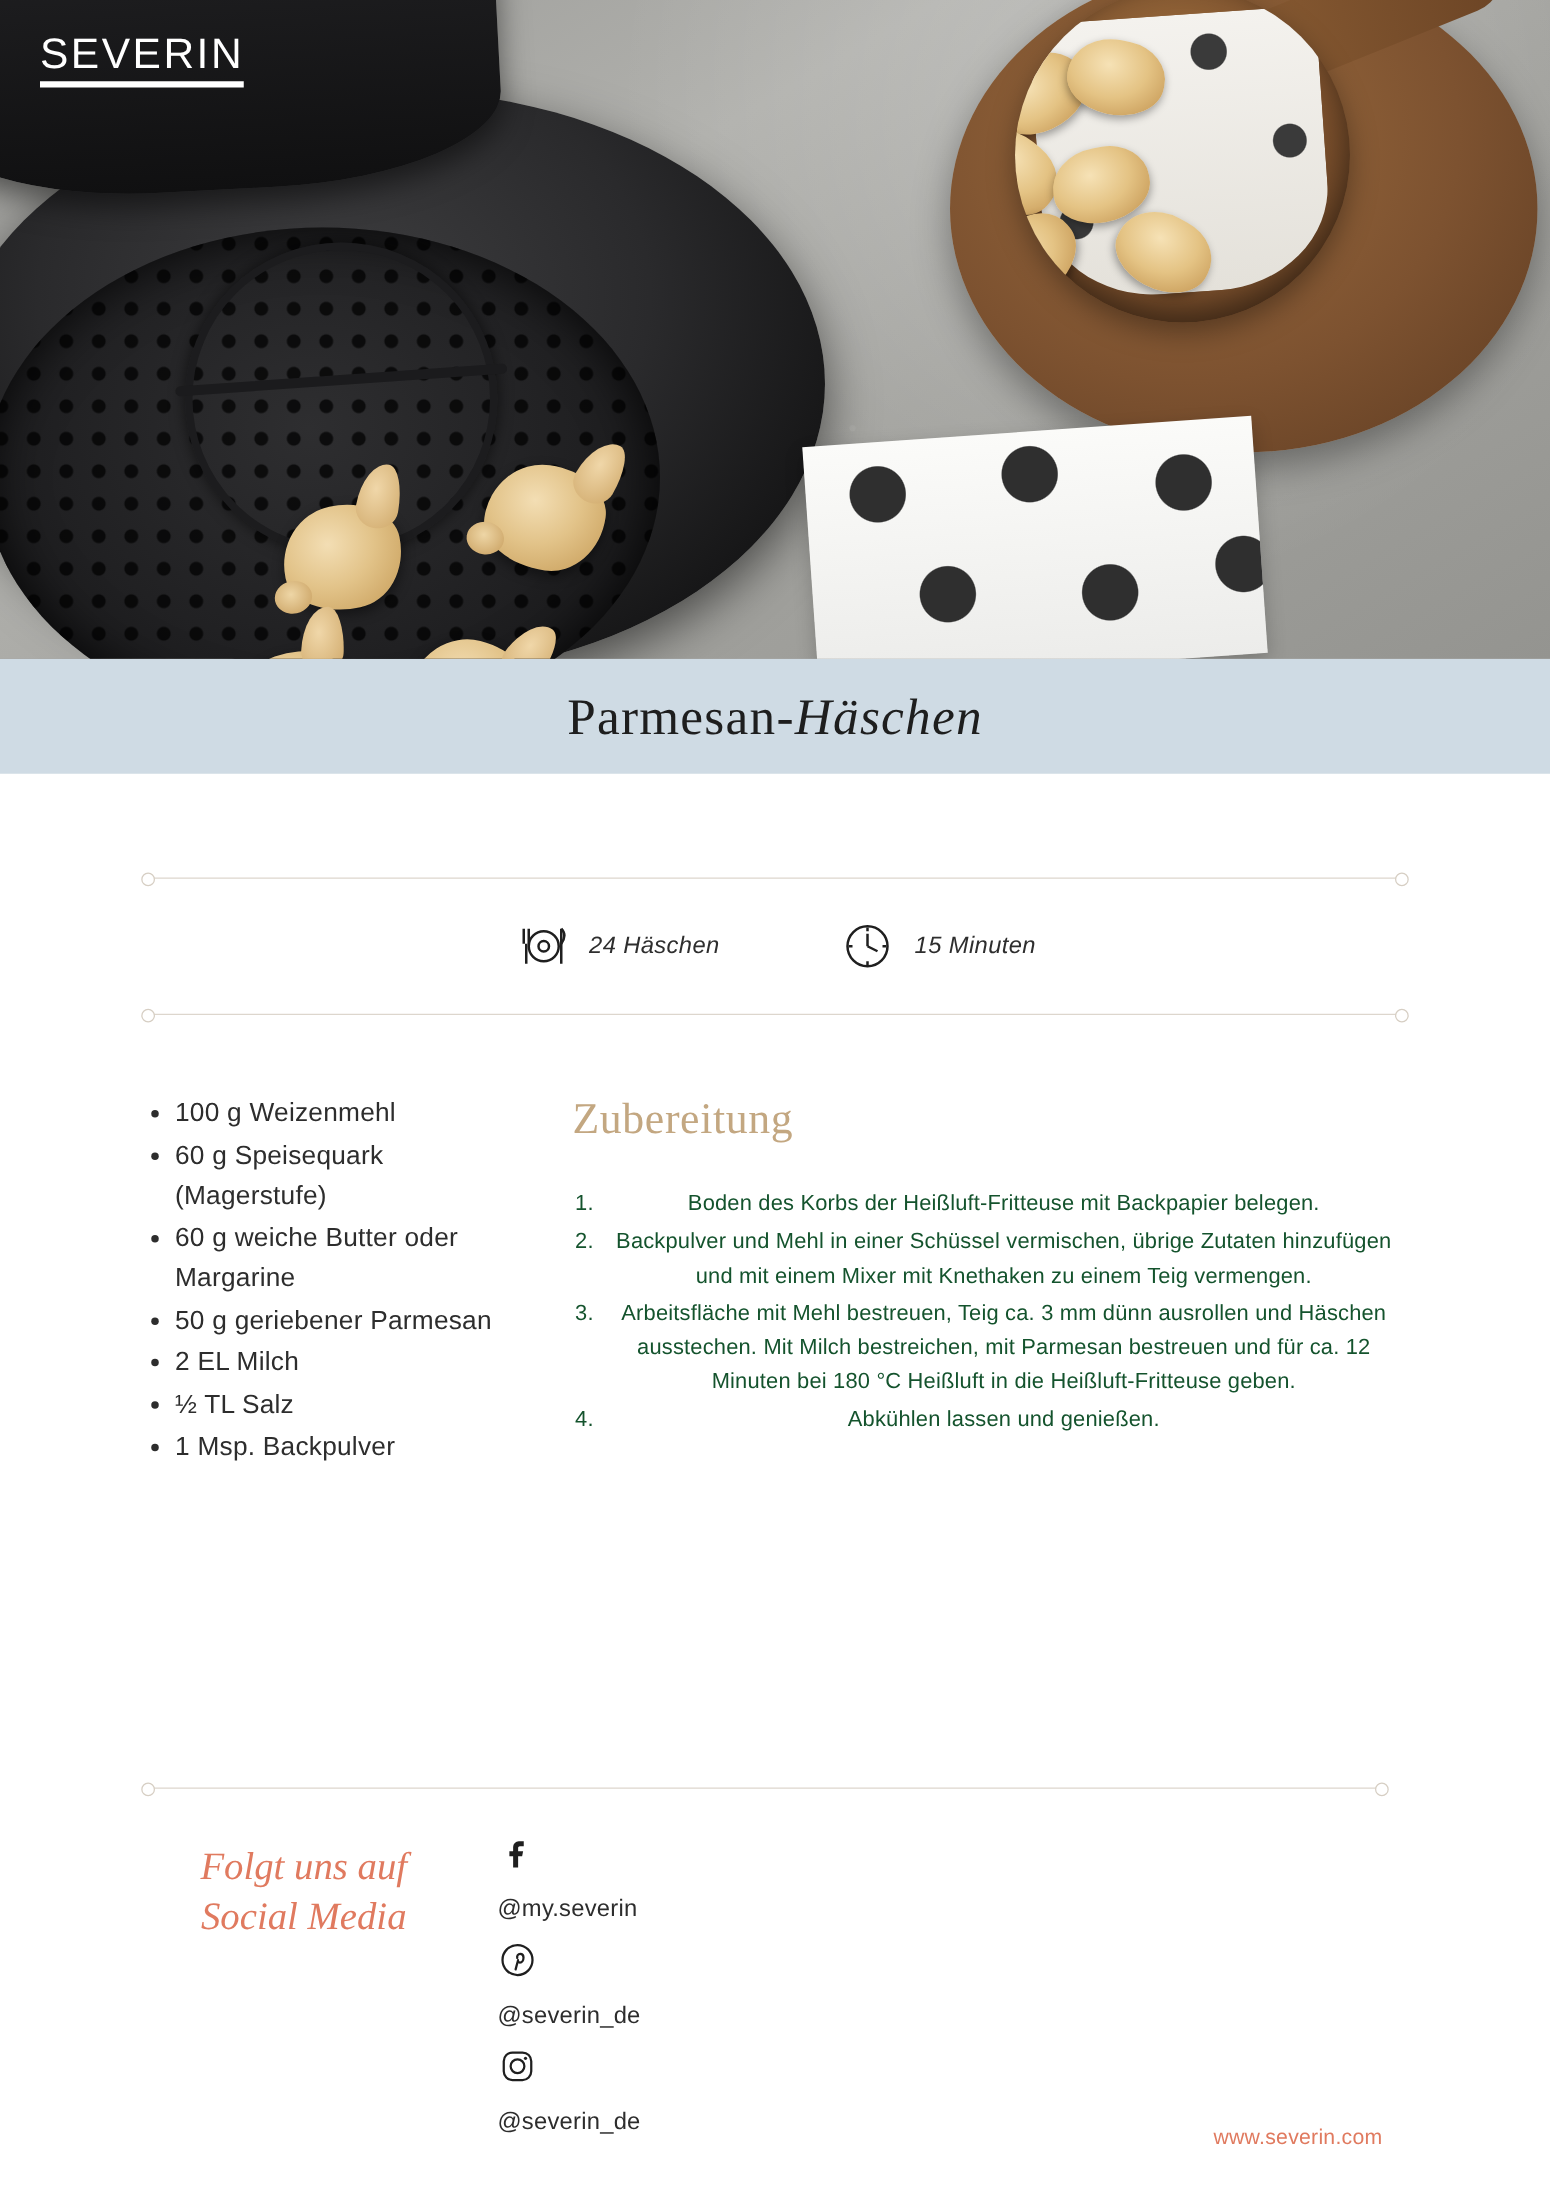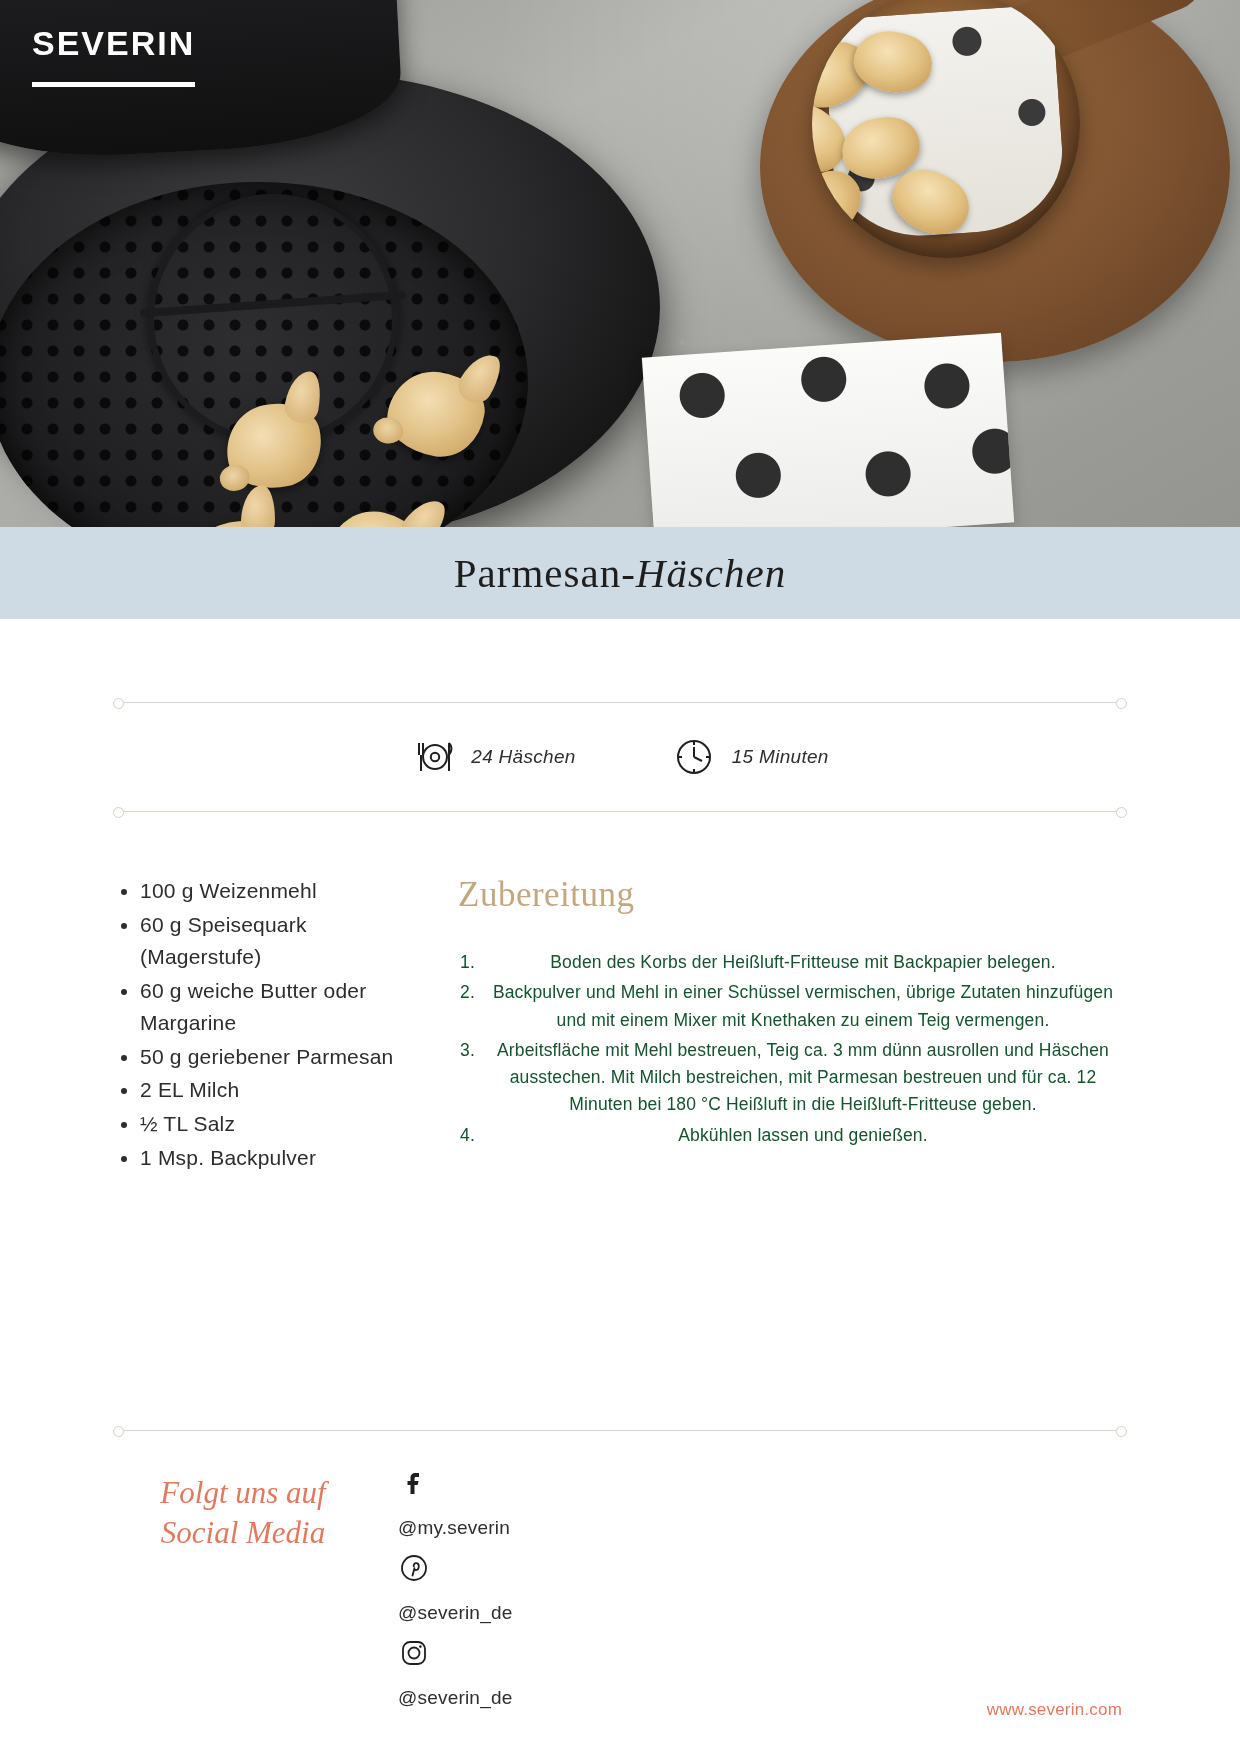--- a/index.html
+++ b/index.html
@@ -189,24 +189,24 @@
       linear-gradient(180deg, #fbfbf9, #ececea);
     box-shadow: 0 6px 16px rgba(0,0,0,.2);
   }
 
   .logo {
     position: absolute;
     left: 32px; top: 26px;
     z-index: 6;
     color: #ffffff;
     font-family: "Liberation Sans", sans-serif;
-    font-weight: 700;
+    font-weight: 400;
     font-size: 34px;
     letter-spacing: 2px;
-    padding-bottom: 20px;
+    padding-bottom: 3px;
     border-bottom: 5px solid #ffffff;
     line-height: 1.05;
   }
 
   
   .title-bar {
     width: 100%;
     height: 92px;
     background: #cfdbe4;
     display: flex;
@@ -292,21 +292,21 @@
     color: #14532d;
     margin-bottom: 3px;
     padding-left: 4px;
     letter-spacing: .15px;
     text-align: center;
   }
 
   
   .footer {
     position: absolute;
-    left: 0; right: 0;
+    left: 0; right: 16px;
     bottom: 26px;
   }
   .footer-rule-wrap { padding: 0 118px; }
   .footer-inner {
     display: flex;
     align-items: flex-start;
     padding: 30px 118px 0 118px;
     gap: 30px;
   }
   .follow {

